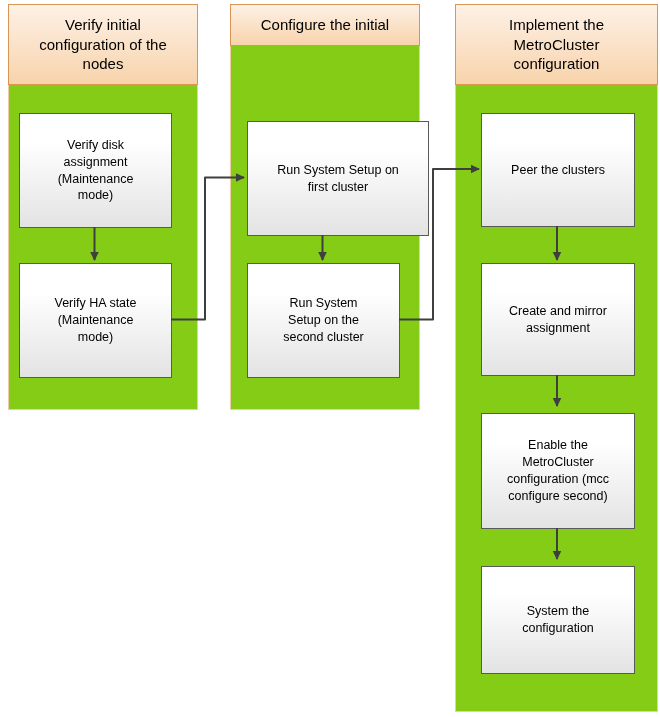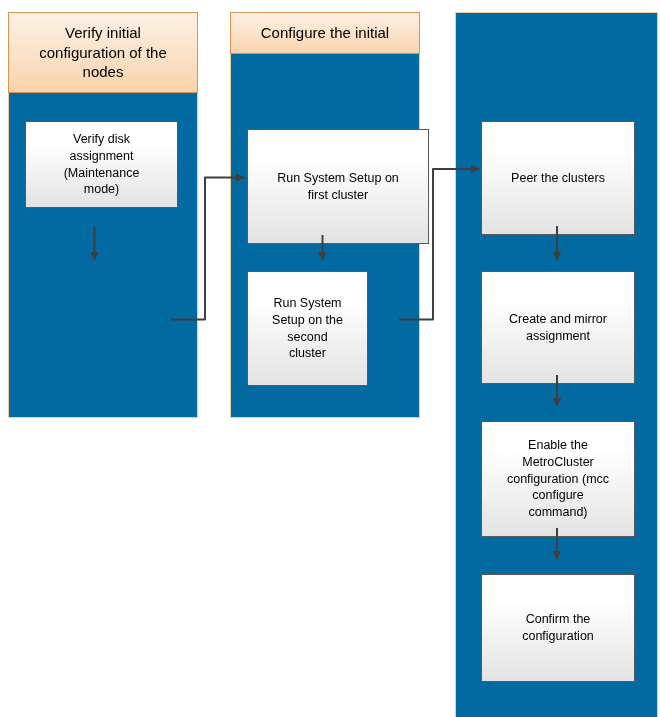--- a/index.html
+++ b/index.html
@@ -9,23 +9,22 @@
   .canvas {
     position: relative;
     width: 660px;
     height: 717px;
     background: #ffffff;
     overflow: hidden;
   }
 
   .column {
     position: absolute;
-    background: #0369a1;
+    background: #84cc16;
     border: 1px solid var(--column-border, #EECDA4);
-    margin-top: 8px;
   }
   .col-1 { left: 8px;   top: 4px; width: 190px; height: 406px; }
   .col-2 { left: 230px; top: 4px; width: 190px; height: 406px; }
   .col-3 { left: 455px; top: 4px; width: 203px; height: 708px; }
 
   .col-header {
     position: absolute;
     top: -1px; left: -1px; right: -1px;
     border: 1px solid var(--header-border, #DA9454);
     background: linear-gradient(180deg,
@@ -50,25 +49,25 @@
     display: flex;
     align-items: center;
     justify-content: center;
     text-align: center;
     padding: 6px 24px;
     font-size: 12.5px;
     line-height: 1.35;
     color: #000000;
   }
 
-  .c1-s1 { left: 16px; top: 108px; width: 153px; height: 87px; }
+  .c1-s1 { left: 10px; top: 108px; width: 153px; height: 115px; }
   .c1-s2 { left: 10px; top: 258px; width: 153px; height: 115px; }
 
   .c2-s1 { left: 16px; top: 116px; width: 182px; height: 115px; }
-  .c2-s2 { left: 16px; top: 258px; width: 121px; height: 115px; }
+  .c2-s2 { left: 16px; top: 258px; width: 153px; height: 115px; }
 
   .c3-s1 { left: 25px; top: 108px; width: 154px; height: 114px; }
   .c3-s2 { left: 25px; top: 258px; width: 154px; height: 113px; }
   .c3-s3 { left: 25px; top: 408px; width: 154px; height: 116px; }
   .c3-s4 { left: 25px; top: 561px; width: 154px; height: 108px; }
 
   .arrows {
     position: absolute;
     left: 0; top: 0;
     width: 660px; height: 717px;
@@ -87,46 +86,52 @@
 
 <div class="canvas">
 
   <div class="column col-1">
     <div class="col-header">
       <span>Verify initial configuration of the nodes</span>
     </div>
     <div class="step-box c1-s1">
       <span>Verify disk assignment (Maintenance mode)</span>
     </div>
+    <div class="step-box c1-s2">
+      <span>Verify HA state (Maintenance mode)</span>
+    </div>
   </div>
 
   <div class="column col-2">
     <div class="col-header">
       <span>Configure the initial</span>
     </div>
     <div class="step-box c2-s1">
       <span>Run System Setup on first cluster</span>
     </div>
     <div class="step-box c2-s2">
       <span>Run System Setup on the second cluster</span>
     </div>
   </div>
 
   <div class="column col-3">
+    <div class="col-header">
+      <span>Implement the MetroCluster configuration</span>
+    </div>
     <div class="step-box c3-s1">
       <span>Peer the clusters</span>
     </div>
     <div class="step-box c3-s2">
       <span>Create and mirror assignment</span>
     </div>
     <div class="step-box c3-s3">
-      <span>Enable the MetroCluster configuration (mcc configure command)</span>
+      <span>Enable the MetroCluster configuration (mcc configure second)</span>
     </div>
     <div class="step-box c3-s4">
-      <span>Confirm the configuration</span>
+      <span>System the configuration</span>
     </div>
   </div>
 
   <svg class="arrows" viewBox="0 0 660 717" xmlns="http://www.w3.org/2000/svg" aria-hidden="true">
     <defs>
       <marker id="arrowhead" markerUnits="userSpaceOnUse" markerWidth="10" markerHeight="10" refX="8.5" refY="5" orient="auto">
         <path class="arrow-head" d="M0,0.5 L9.5,5 L0,9.5 Z"></path>
       </marker>
     </defs>
 

